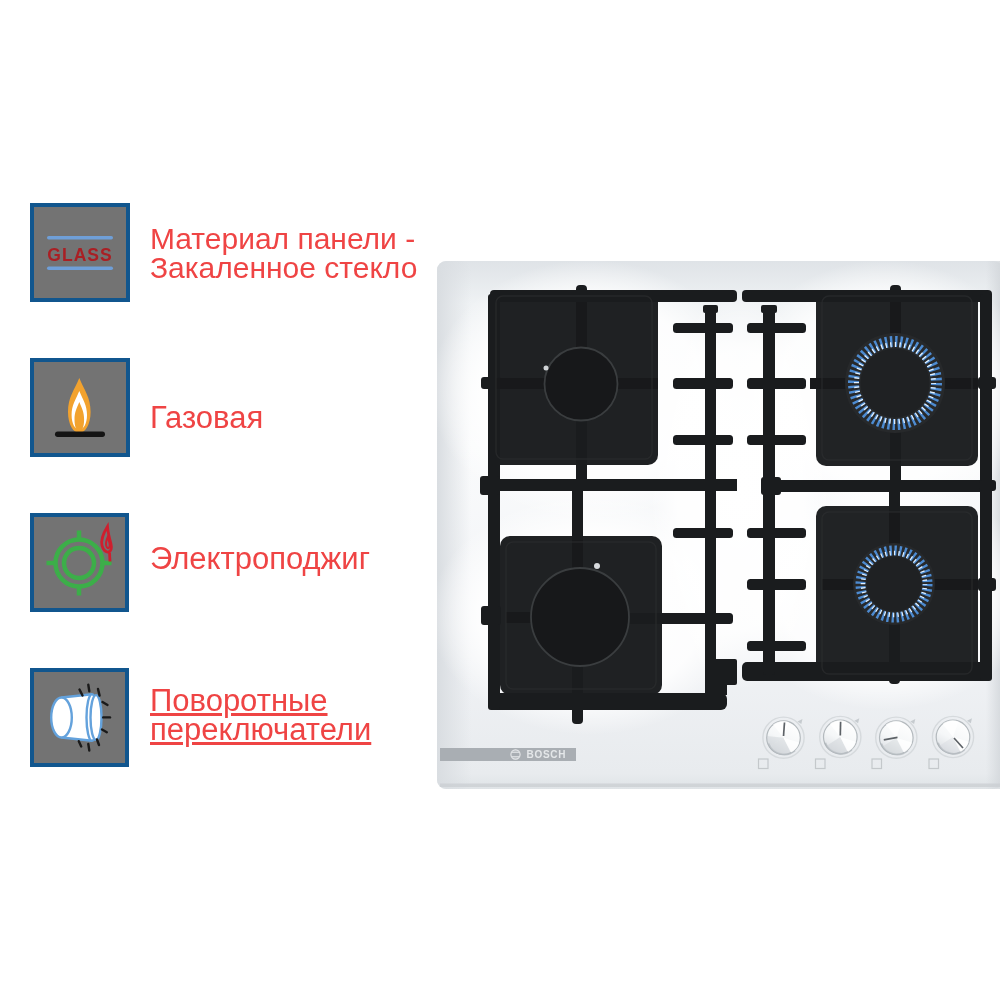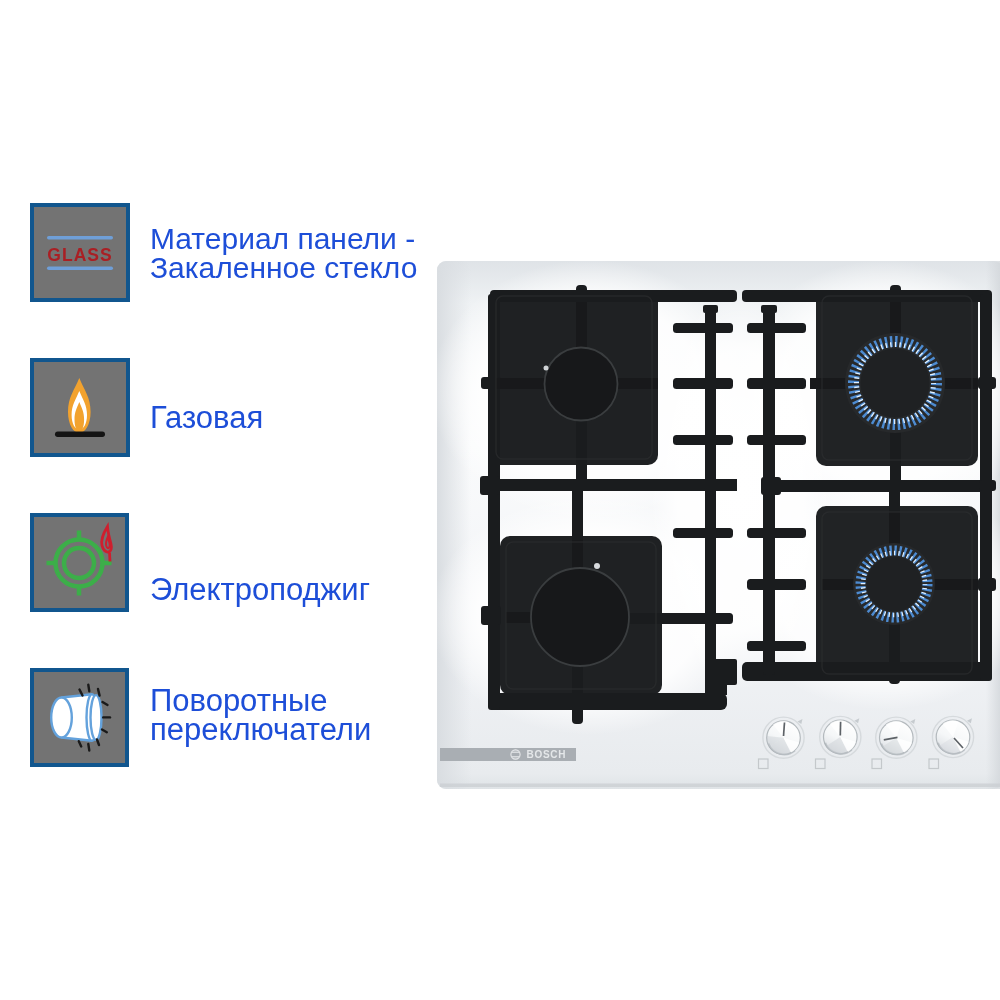--- a/index.html
+++ b/index.html
@@ -1,18 +1,18 @@
 <!DOCTYPE html>
 <html><head>
 <meta charset="utf-8">
 <style>
   html,body{margin:0;padding:0;background:#ffffff;width:1000px;height:1000px;overflow:hidden;}
   body{font-family:"Liberation Sans", sans-serif;}
   .abs{position:absolute;}
-  .label{position:absolute;left:150px;color:#1d4ed8;font-size:31px;line-height:29px;letter-spacing:0px;}
+  .label{position:absolute;left:150px;color:#ef4444;font-size:31px;line-height:29px;letter-spacing:0px;}
   .label1{font-size:30px;}
   .ibox{position:absolute;box-sizing:border-box;border:4px solid #11568e;background:#737373;}
 </style>
 </head>
 <body>
 
 <div class="abs" style="left:0;top:0;width:1000px;height:1000px;background:#ffffff;"></div>
 
 <div class="ibox" style="left:30px;top:203px;width:100px;height:99px;">
   <svg width="92" height="91" viewBox="0 0 92 91">
@@ -57,21 +57,21 @@
     </g>
 
     <g stroke="#ce1f2e" stroke-width="2.8" fill="none">
       <path d="M73.5,9.5 C69.5,16 66.5,22 68,28.5 C69,33 72,35.5 74.5,35 C77,34.3 78,31 77,27 C75.8,22.5 74,16 73.5,9.5 Z"></path>
       <path d="M73.8,20 C72.2,23.5 71.5,26.5 72.3,29 C73,31.2 74.5,31.8 75.3,30.2 C76,28.8 75.6,26 74.8,23.4 Z" stroke-width="2"></path>
       <line x1="75.5" y1="35.5" x2="76" y2="44.5"></line>
     </g>
   </svg>
 </div>
 
-<div class="label" style="top:575px;">Электроподжиг</div>
+<div class="label" style="top:544px;">Электроподжиг</div>
 
 <div class="ibox" style="left:30px;top:668px;width:99px;height:99px;">
   <svg width="91" height="91" viewBox="0 0 91 91">
     <g stroke="#64a2dc" stroke-width="2.4" fill="#ffffff" transform="translate(0,-4)">
 
       <path d="M27.5,29.5 L59,26 L59,73 L27.5,69.5 Z" stroke="none"></path>
       <line x1="27.5" y1="29.5" x2="58" y2="26.3"></line>
       <line x1="27.5" y1="69.5" x2="58" y2="72.7"></line>
 
       <ellipse cx="58" cy="49.5" rx="5.5" ry="23.2"></ellipse>
@@ -87,21 +87,21 @@
       <line x1="68.5" y1="34.0" x2="73.5" y2="37.0"></line>
       <line x1="69.2" y1="49.4" x2="76.0" y2="49.4"></line>
       <line x1="68.0" y1="61.5" x2="72.8" y2="64.2"></line>
       <line x1="63.0" y1="71.5" x2="65.0" y2="77.0"></line>
       <line x1="54.3" y1="76.0" x2="55.3" y2="82.5"></line>
       <line x1="44.8" y1="73.2" x2="47.2" y2="78.5"></line>
     </g>
   </svg>
 </div>
 
-<div class="label" style="top:686px;">Поворотные<br>переключатели</div>
+<div class="label" style="top:686px;text-decoration:underline;">Поворотные<br>переключатели</div>
 
 <svg class="abs" style="left:430px;top:250px;" width="570" height="560" viewBox="430 250 570 560">
   <defs>
     <linearGradient id="panelV" x1="0" y1="0" x2="0" y2="1">
       <stop offset="0" stop-color="#dfe3e7"></stop>
       <stop offset="0.08" stop-color="#eff2f4"></stop>
       <stop offset="0.35" stop-color="#fafbfc"></stop>
       <stop offset="0.75" stop-color="#f0f2f5"></stop>
       <stop offset="0.97" stop-color="#e8ebee"></stop>
       <stop offset="1" stop-color="#dfe3e6"></stop>

